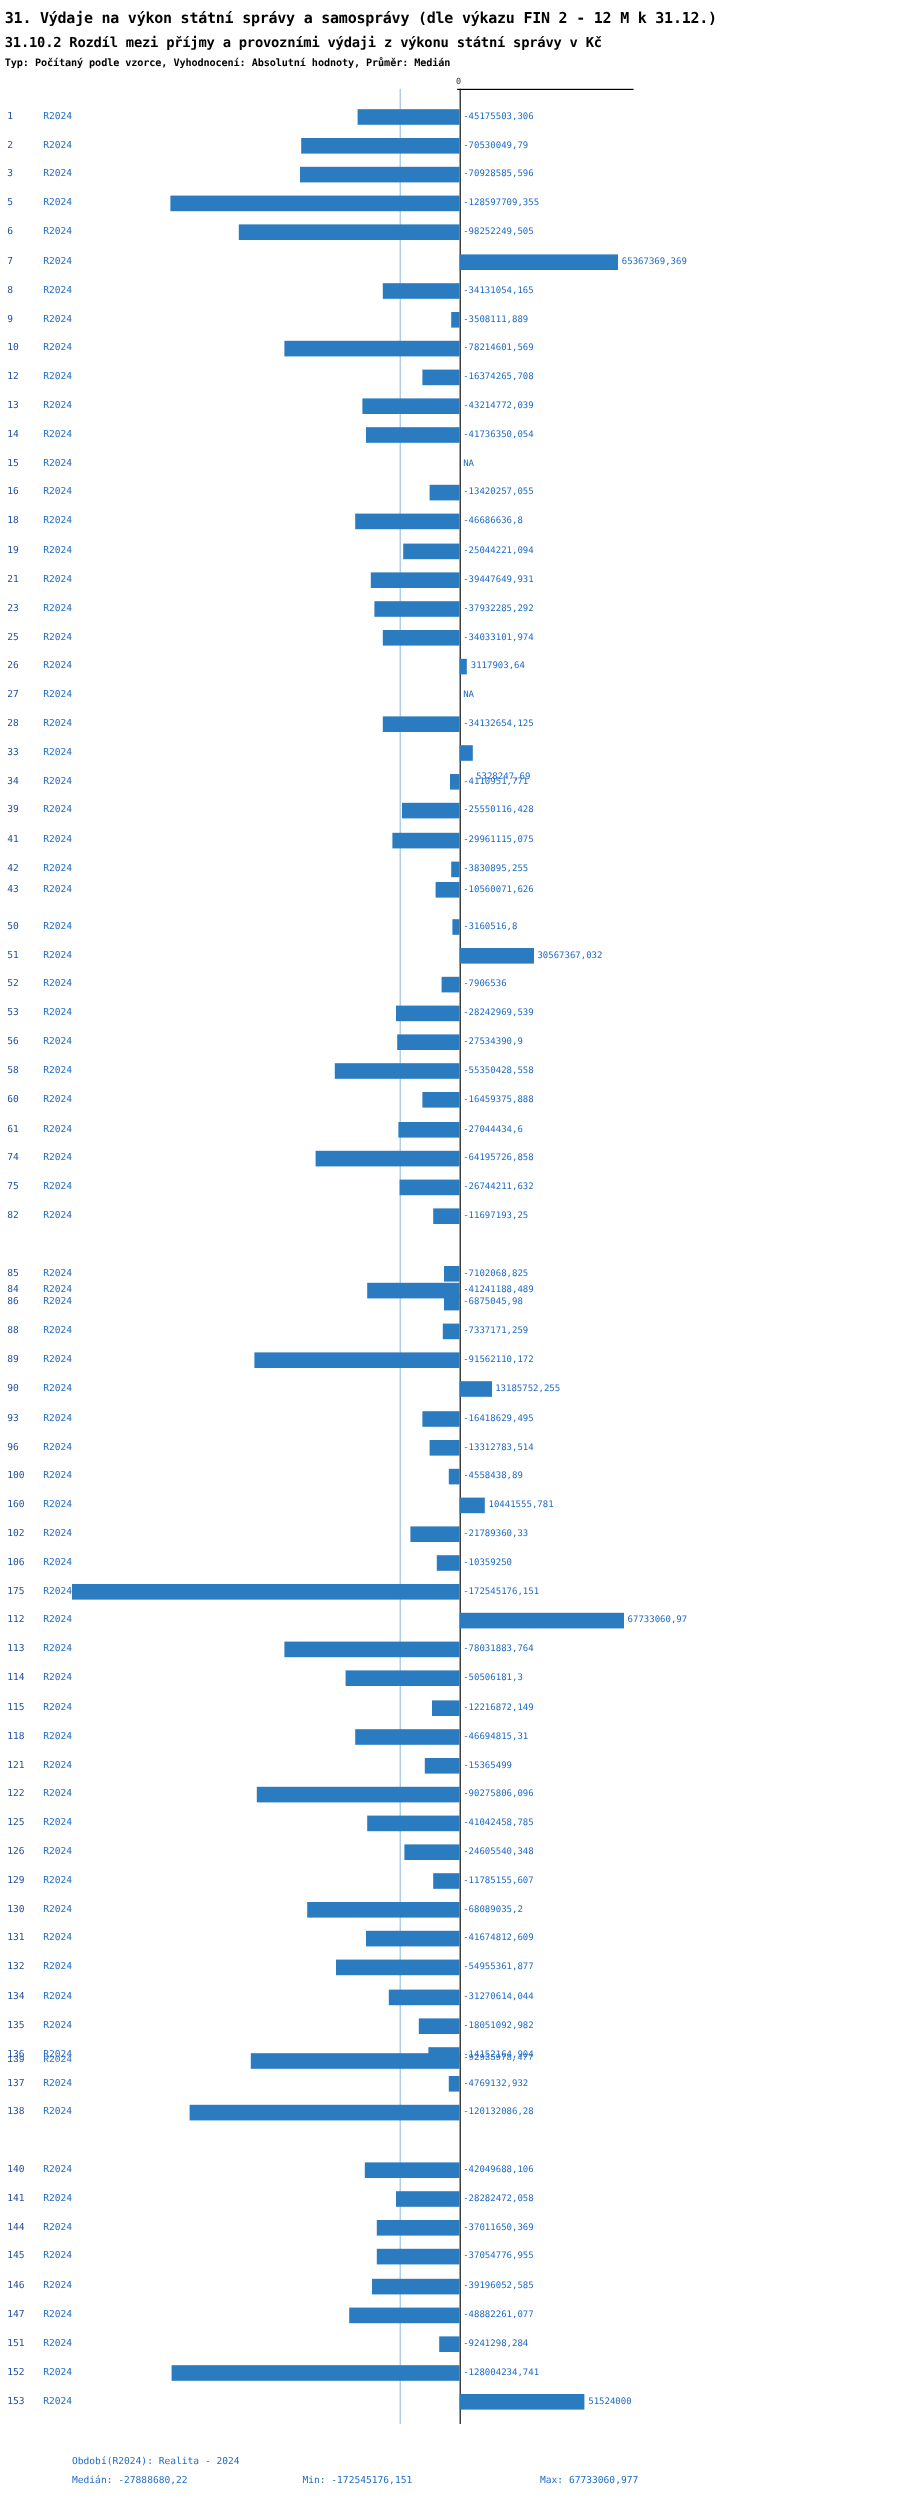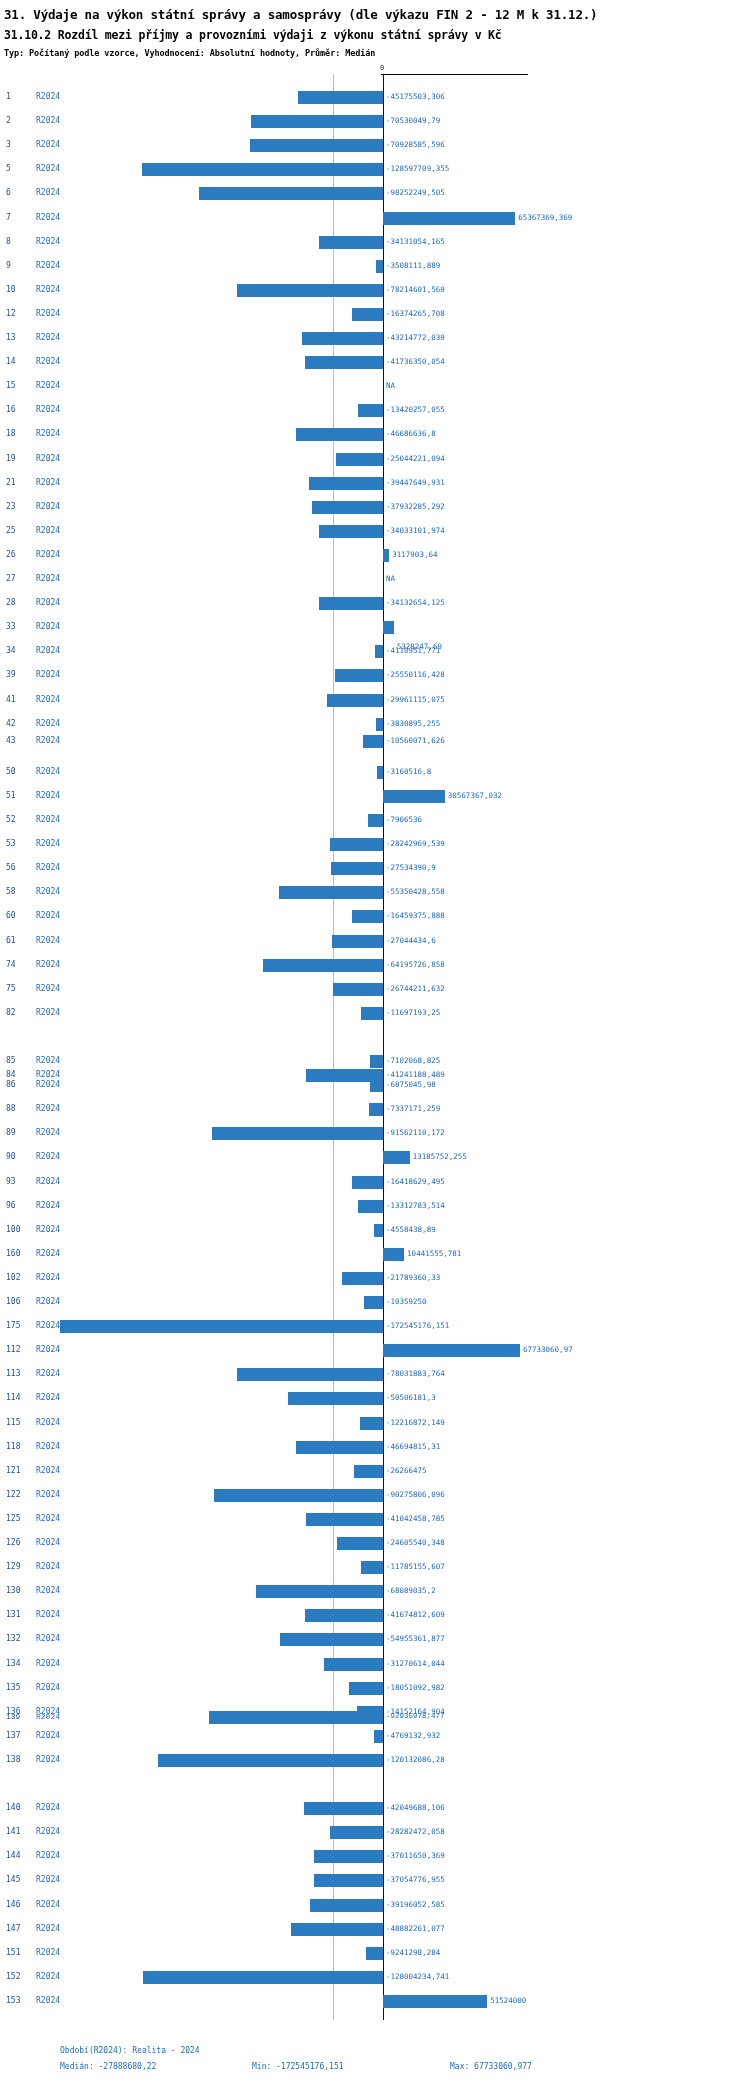--- a/index.html
+++ b/index.html
@@ -471,21 +471,21 @@
       <div class="row" style="top: 1371.6px;">
         <span class="idx">118</span>
         <span class="per">R2024</span>
         <div class="bar" style="left: 295.589px; width: 87.4115px;"></div>
         <span class="val" style="left: 386px;">-46694815,31</span>
       </div>
       <div class="row" style="top: 1395.7px;">
         <span class="idx">121</span>
         <span class="per">R2024</span>
         <div class="bar" style="left: 354.236px; width: 28.7638px;"></div>
-        <span class="val" style="left: 386px;">-26266475</span>
+        <span class="val" style="left: 386px;">-15365499</span>
       </div>
       <div class="row" style="top: 1419.8px;">
         <span class="idx">122</span>
         <span class="per">R2024</span>
         <div class="bar" style="left: 214.006px; width: 168.994px;"></div>
         <span class="val" style="left: 386px;">-90275806,096</span>
       </div>
       <div class="row" style="top: 1443.9px;">
         <span class="idx">125</span>
         <span class="per">R2024</span>

